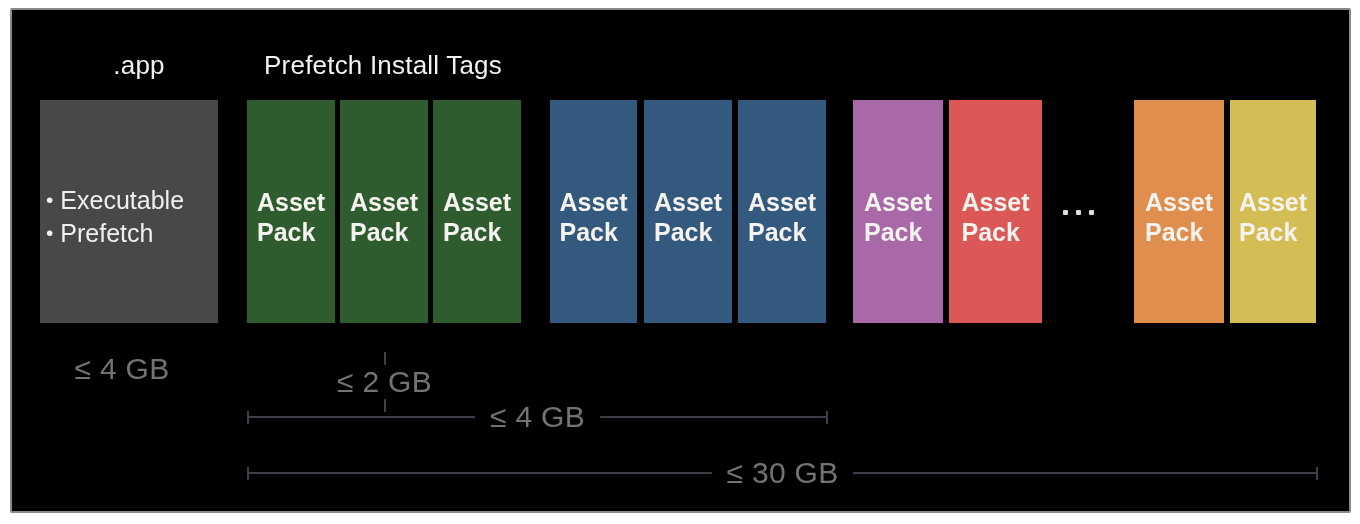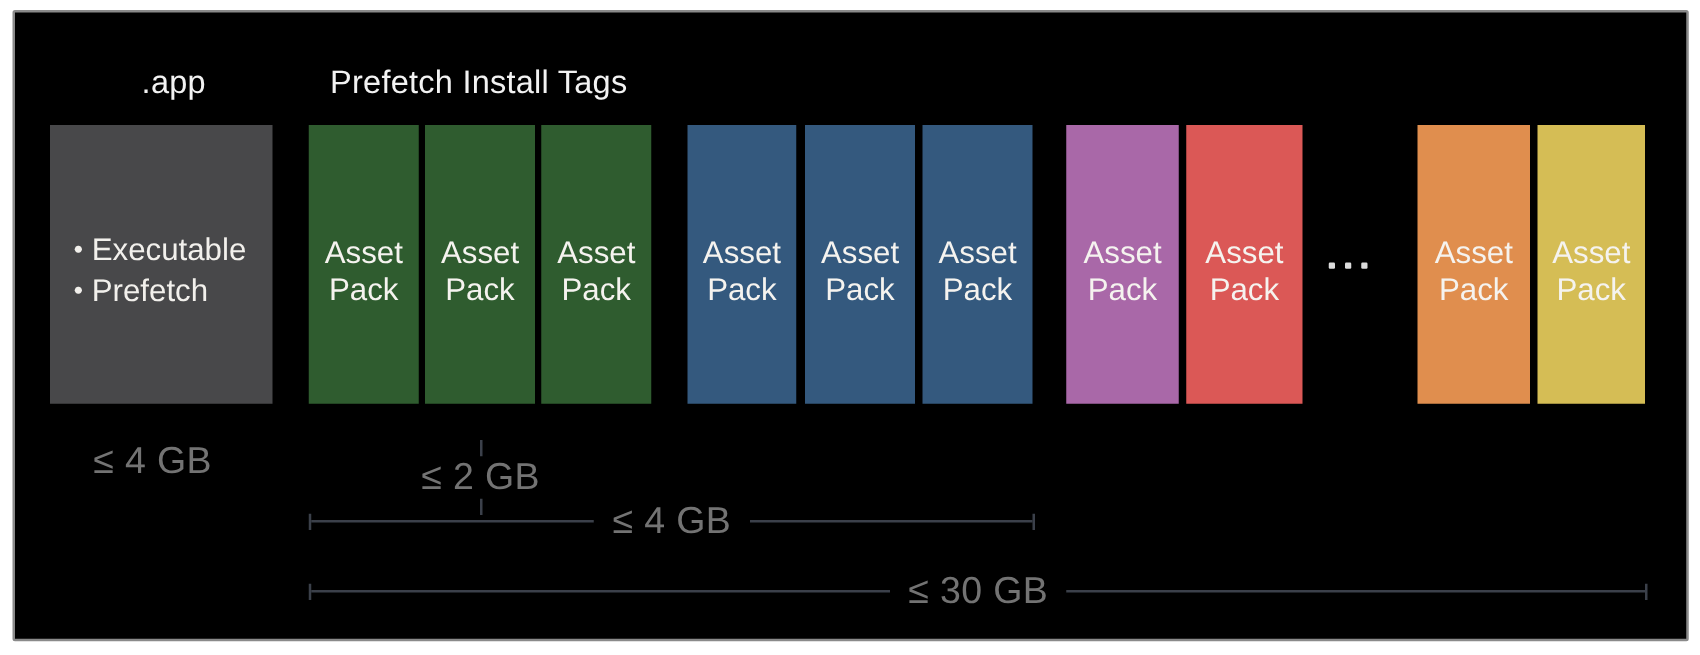--- a/index.html
+++ b/index.html
@@ -19,34 +19,35 @@
     color:#f2f2f2; font-size:26px; letter-spacing:0.2px; white-space:nowrap;
   }
   .hdr-app      { left:139px; }
   .hdr-initial  { left:383px; }
   .hdr-prefetch { left:693px; }
 
   
   .app-box {
     position:absolute; left:40px; top:100px; width:178px; height:223px;
     display:flex; flex-direction:column; justify-content:center;
-    box-sizing:border-box; padding:10px 6px 0 19px;
+    box-sizing:border-box; padding:10px 6px 0 6px;
   }
   .app-line { color:#f2f0ec; font-size:25px; line-height:1.32; white-space:nowrap; }
   .app-line .bullet { font-size:21px; margin-right:7px; position:relative; top:-2px; }
 
   
   .pack {
     position:absolute; top:100px; height:223px;
     display:flex; align-items:center; justify-content:center;
     box-sizing:border-box; padding-top:10px;
   }
   .pack-label {
-    color:#f5f3ef; font-size:25px; line-height:1.2; text-align:center;
+    color:#f5f3ef; font-size:25px; line-height:1.2; text-align:left;
     white-space:pre-line;
+    font-weight:bold;
   }
   .pk-g1 { left:247px; width:88px; }
   .pk-g2 { left:340px; width:88px; }
   .pk-g3 { left:433px; width:88px; }
   .pk-b1 { left:550px; width:87px; }
   .pk-b2 { left:644px; width:88px; }
   .pk-b3 { left:738px; width:88px; }
   .pk-pu { left:853px; width:90px; }
   .pk-rd { left:949px; width:93px; }
   .pk-or { left:1134px; width:90px; }

